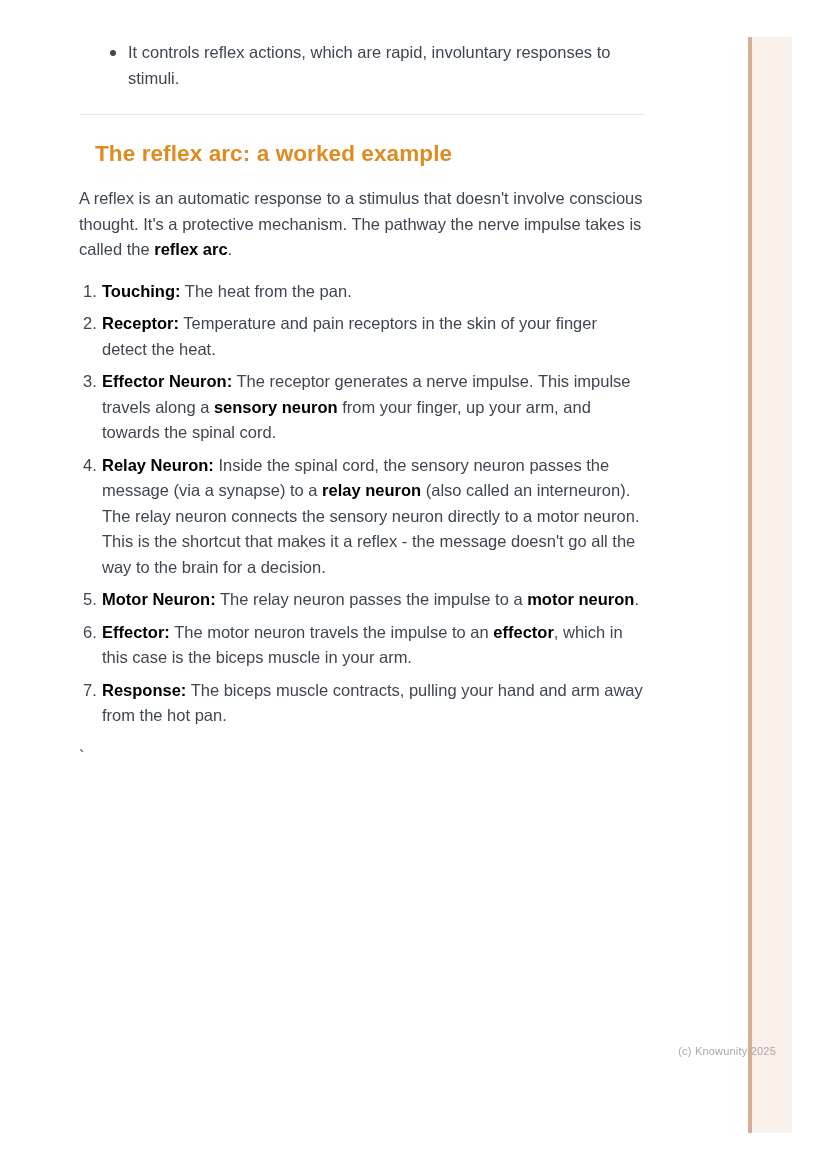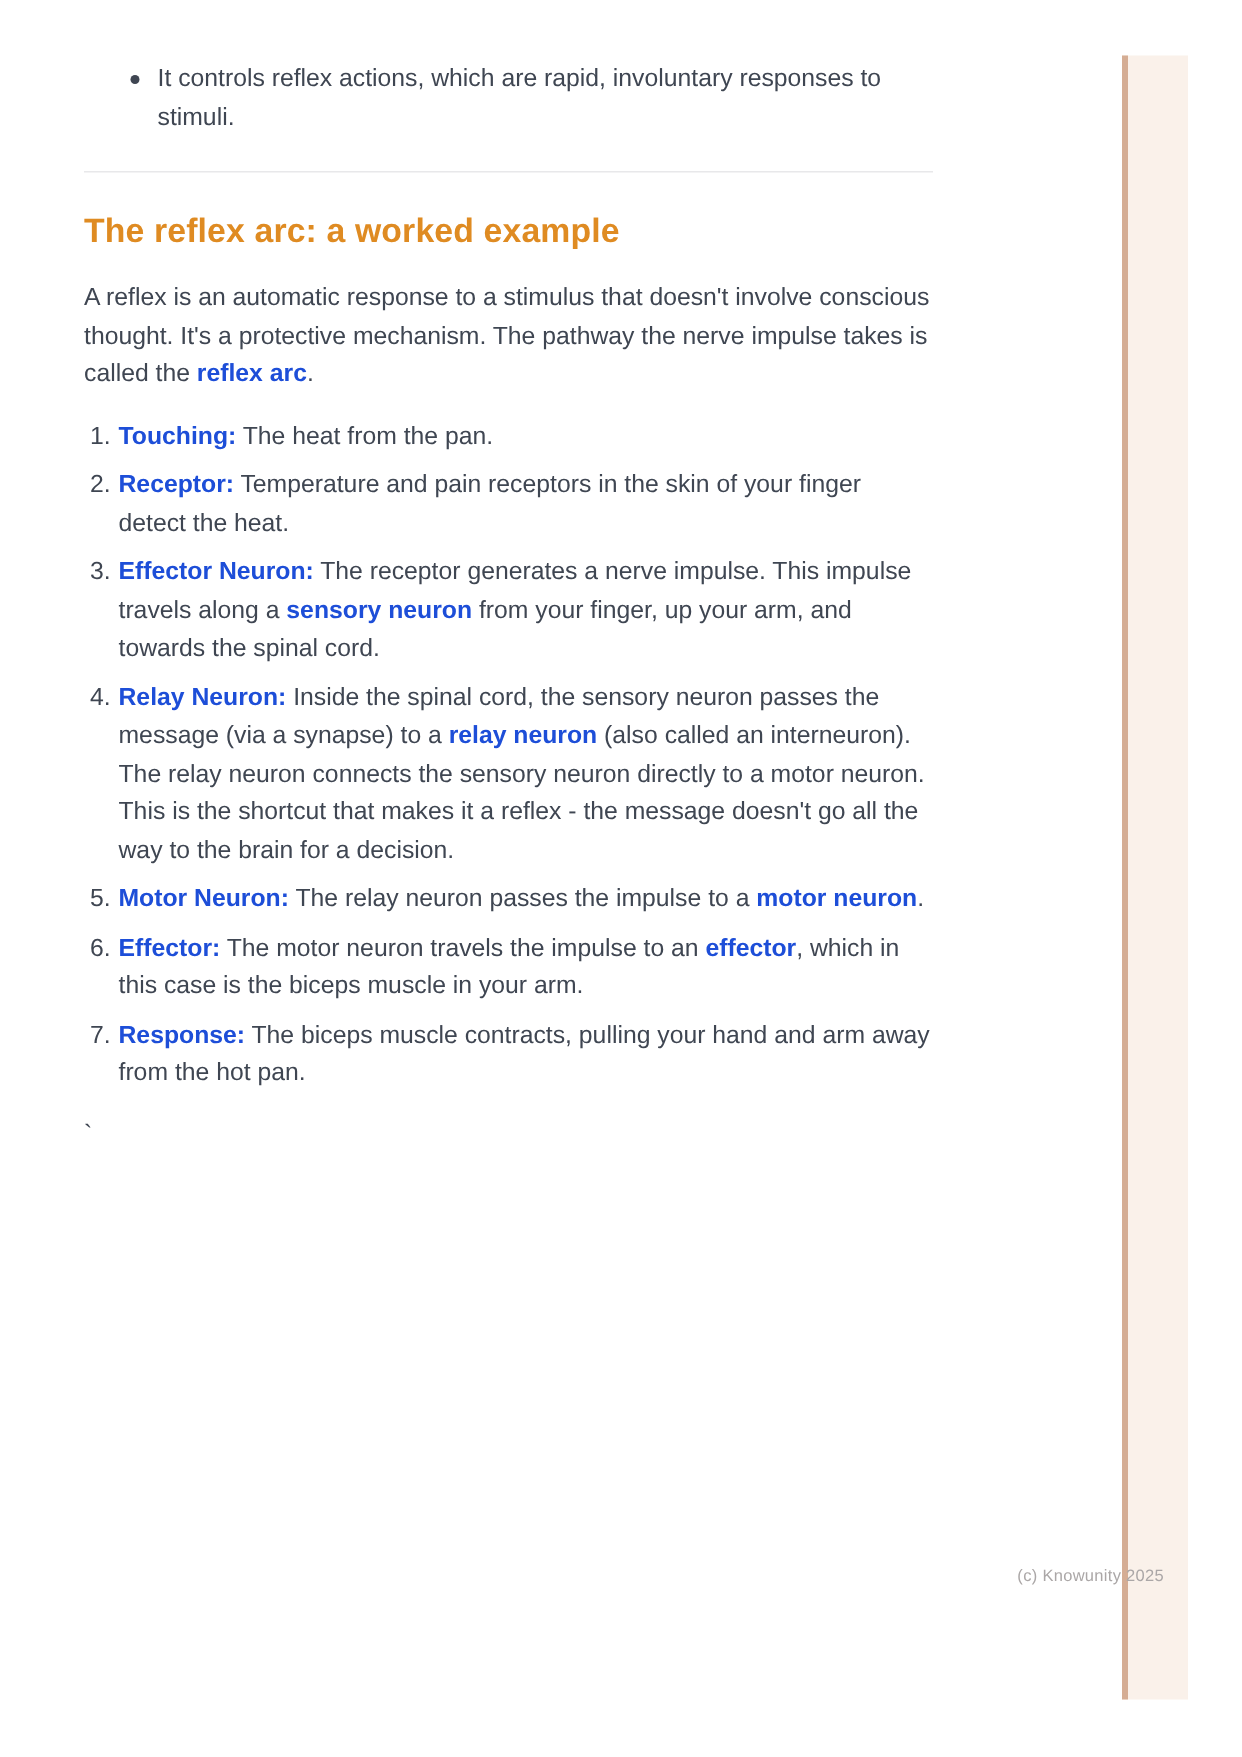--- a/index.html
+++ b/index.html
@@ -4,41 +4,41 @@
 <style>
   html, body { margin:0; padding:0; }
   body {
     width:828px; height:1171px;
     background:#ffffff;
     font-family:"Liberation Sans", sans-serif;
     position:relative;
     overflow:hidden;
   }
   .content {
-    position:absolute; left:56px; top:40px; width:566px;
+    position:absolute; left:79px; top:40px; width:566px;
     color:#3f4652; font-size:16.5px; line-height:25.5px;
   }
   ul.top-bullets { margin:0; padding:0; list-style:none; }
   ul.top-bullets li { position:relative; padding-left:49px; }
   .bullet-dot {
     position:absolute; left:31px; top:10px;
     width:6px; height:6px; border-radius:50%; background:#3f4652;
   }
   hr.divider { border:none; border-top:1px solid #e8e8ea; margin:23px 0 0 0; }
   h1.heading {
-    margin:24px 0 0 0; font-size:22.5px; line-height:30px;
+    margin:24px 0 0 16px; font-size:22.5px; line-height:30px;
     color:#df8b22; font-weight:700; letter-spacing:0.1px;
   }
   p.intro { margin:17px 0 0 0; }
   p.example { margin:18px 0 0 0; }
   ol.steps { margin:16px 0 0 0; padding:0; list-style:none; }
   ol.steps li { position:relative; padding-left:23px; margin-bottom:7px; }
   ol.steps li:last-child { margin-bottom:0; }
   .step-num { position:absolute; left:4px; top:0; }
-  .b { font-weight:700; color:#1d4ed8; }
+  .b { font-weight:700; color:#000000; }
   .i { }
   p.stray { margin:15px 0 0 0; }
   .side-stripe {
     position:absolute; top:37px; left:748px;
     width:40px; height:1096px;
     background:#faf1ea; border-left:4px solid #d5ad94;
     z-index:1;
   }
   .copyright {
     position:absolute; top:1044px; right:52px;

